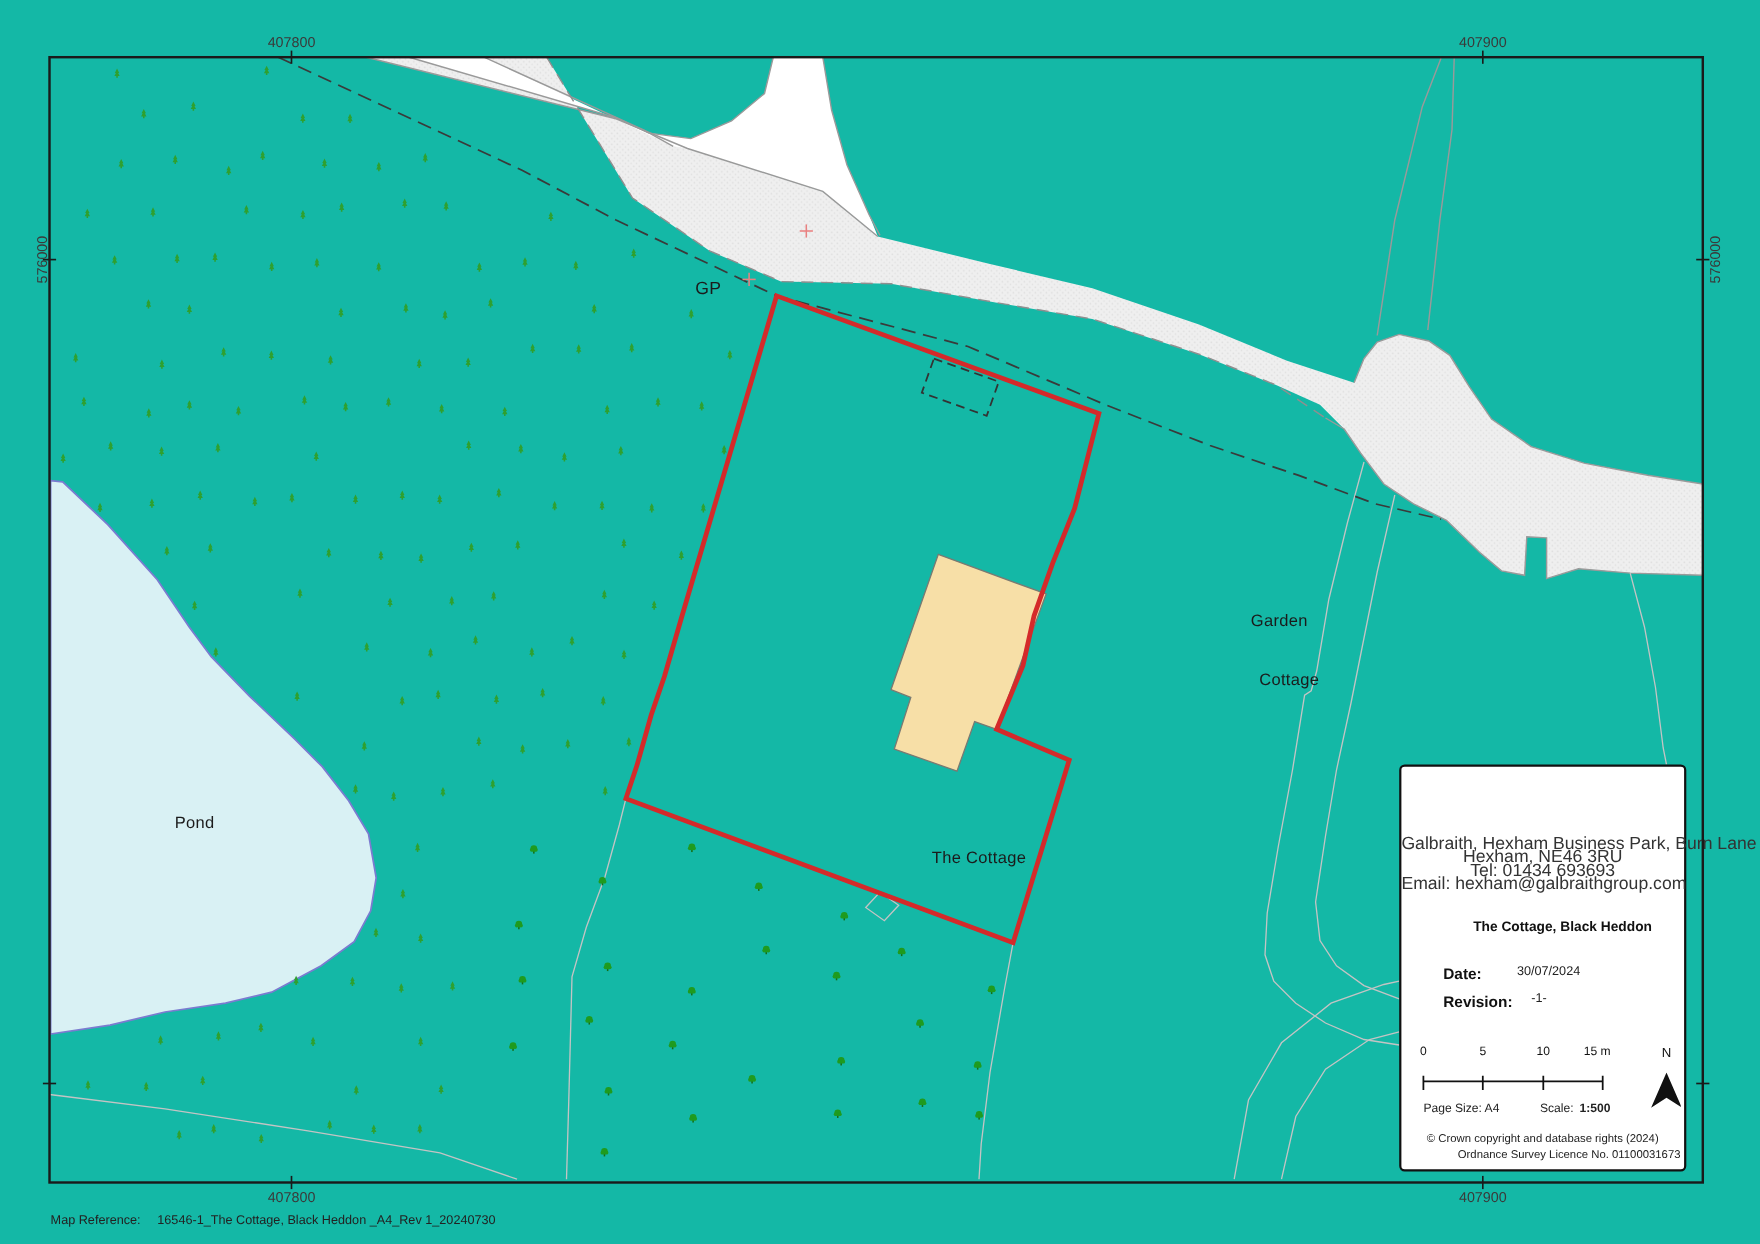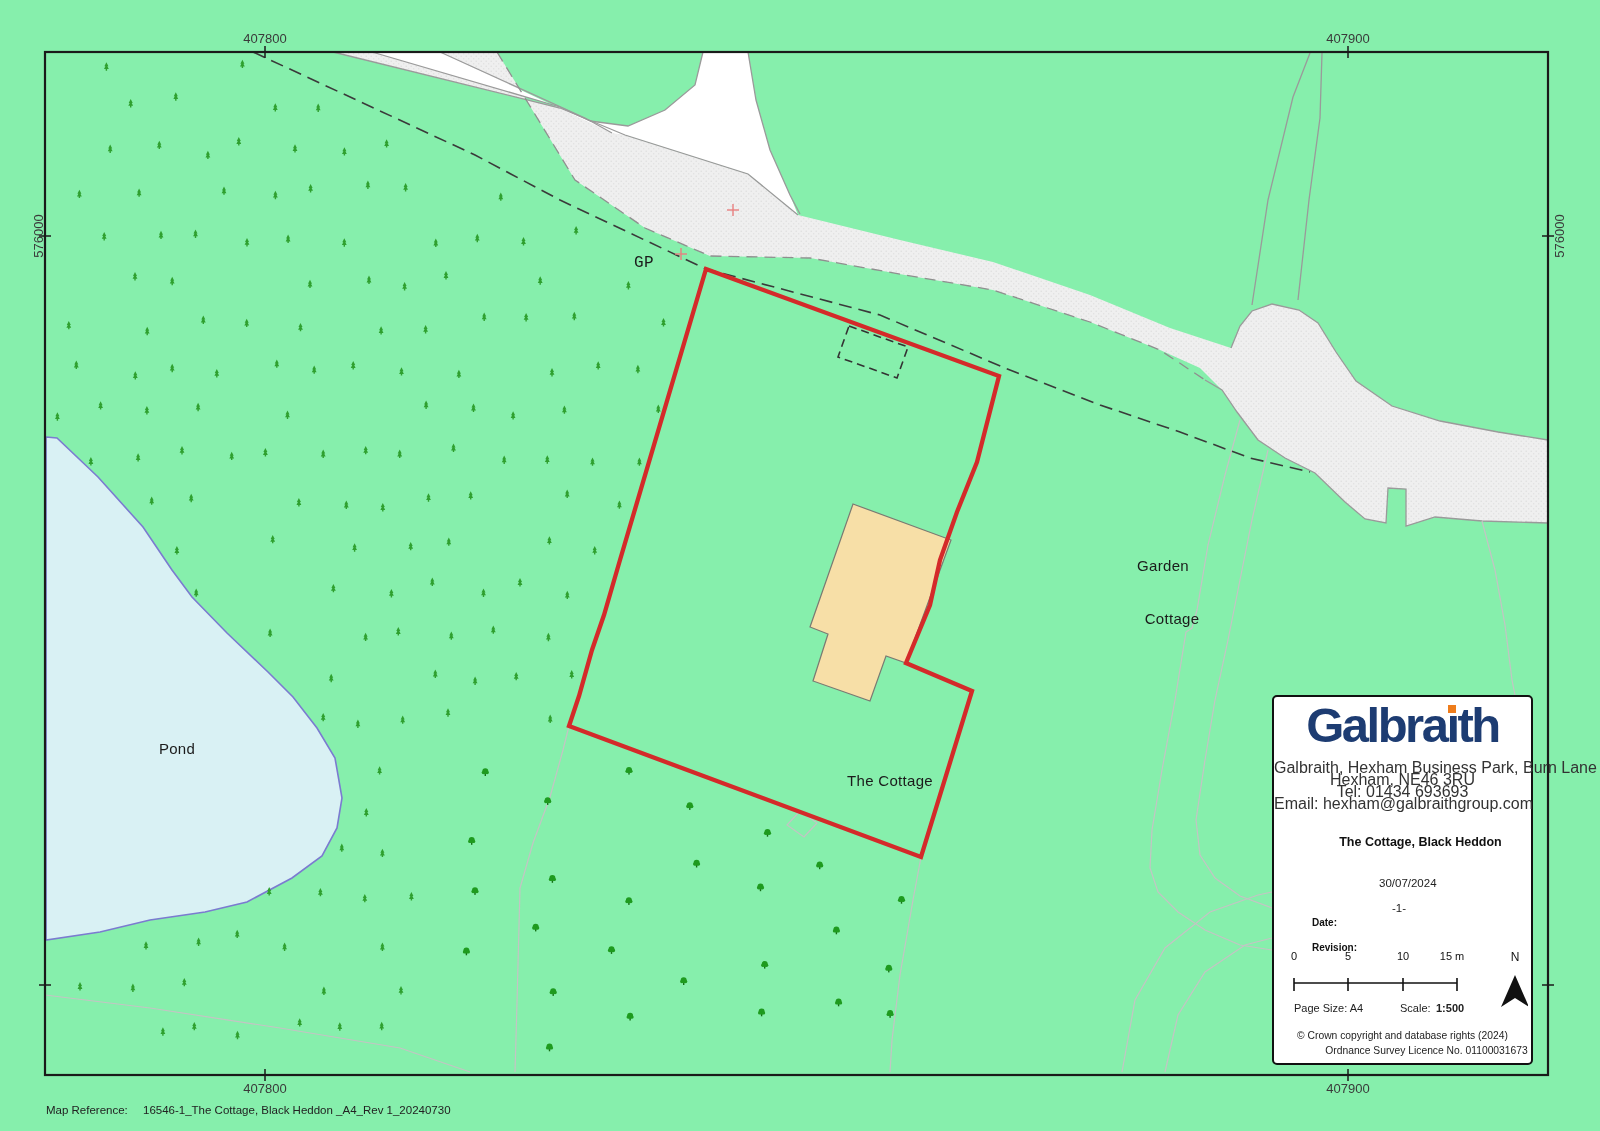--- a/index.html
+++ b/index.html
@@ -1,34 +1,34 @@
 <!DOCTYPE html>
 <html><head>
 <meta charset="utf-8">
 <style>
   html,body{margin:0;padding:0;background:#ffffff;}
-  #canvas{position:relative;width:1600px;height:1131px;background:#86efac;overflow:hidden;
+  #canvas{position:relative;width:1600px;height:1131px;background:#14b8a6;overflow:hidden;
           font-family:"Liberation Sans",sans-serif;}
   #plan-svg{position:absolute;left:0;top:0;}
   .maplabel{position:absolute;transform:translate(-50%,-50%);font-size:15px;color:#1b1b1b;
             white-space:nowrap;letter-spacing:.3px;}
   .gridlabel{position:absolute;transform:translate(-50%,-50%);font-size:13px;color:#3a3a3a;white-space:nowrap;}
   .gridlabel.vert{transform:translate(-50%,-50%) rotate(-90deg);}
   .mapref{position:absolute;top:1104px;font-size:11.5px;color:#222;white-space:nowrap;}
   
   #infobox{position:absolute;left:1272px;top:695px;width:261px;height:370px;background:#ffffff;
            border:2.5px solid #111;border-radius:5px;box-sizing:border-box;}
   #infobox .abs{position:absolute;white-space:nowrap;}
   .logo{left:0;right:0;top:2px;text-align:center;font-weight:bold;font-size:49px;line-height:52px;
         color:#1d3c72;letter-spacing:-2.5px;}
   .logo-i{position:relative;}
   .logo-idot{position:absolute;left:2px;top:7px;width:8px;height:8px;background:#ee7c1b;}
   .addr{left:0;right:0;text-align:center;font-size:16px;color:#333;}
   .ib-title{left:0;right:0;top:138px;text-align:center;font-size:12.5px;font-weight:bold;color:#111;padding-left:36px;}
-  .ib-lab{font-size:10px;font-weight:bold;color:#111;margin-top:40px;}
+  .ib-lab{font-size:14px;font-weight:bold;color:#111;}
   .ib-val{font-size:11.5px;color:#222;}
   .sb-num{position:absolute;transform:translateX(-50%);font-size:11px;color:#111;top:253px;}
   .ps{font-size:11px;color:#222;}
   .copy{left:0;right:0;text-align:center;font-size:10.3px;color:#222;}
   .northN{position:absolute;transform:translateX(-50%);font-size:12px;color:#111;top:253px;}
 </style>
 </head>
 <body>
 
 <div id="canvas">
@@ -299,33 +299,30 @@
     </g>
   </svg>
 
   <div class="gridlabel" style="left:265px;top:38px;">407800</div>
   <div class="gridlabel" style="left:1348px;top:38px;">407900</div>
   <div class="gridlabel" style="left:265px;top:1088px;">407800</div>
   <div class="gridlabel" style="left:1348px;top:1088px;">407900</div>
   <div class="gridlabel vert" style="left:38px;top:236px;">576000</div>
   <div class="gridlabel vert" style="left:1559px;top:236px;">576000</div>
 
-  <div class="maplabel" style="left:644px;top:263px;font-size:16px;font-family:Liberation Mono, monospace;">GP</div>
+  <div class="maplabel" style="left:644px;top:263px;font-size:16px;">GP</div>
   <div class="maplabel" style="left:177px;top:748px;">Pond</div>
   <div class="maplabel" style="left:890px;top:780px;">The Cottage</div>
   <div class="maplabel" style="left:1163px;top:565px;">Garden</div>
   <div class="maplabel" style="left:1172px;top:618px;">Cottage</div>
 
   <span class="mapref" style="left:46px;">Map Reference:</span>
   <span class="mapref" style="left:143px;">16546-1_The Cottage, Black Heddon _A4_Rev 1_20240730</span>
 
   <div id="infobox">
-    <div class="abs logo">
-      <span>Galbra</span><span class="logo-i"><span>ı</span><span class="logo-idot"></span></span><span>th</span>
-    </div>
     <div class="abs addr" style="top:62px;">Galbraith, Hexham Business Park, Burn Lane</div>
     <div class="abs addr" style="top:74px;">Hexham, NE46 3RU</div>
     <div class="abs addr" style="top:86px;">Tel: 01434 693693</div>
     <div class="abs addr" style="top:98px;">Email: hexham@galbraithgroup.com</div>
     <div class="abs ib-title">The Cottage, Black Heddon</div>
 
     <div class="abs ib-lab" style="left:38px;top:180px;">Date:</div>
     <div class="abs ib-val" style="left:105px;top:180px;">30/07/2024</div>
     <div class="abs ib-lab" style="left:38px;top:205px;">Revision:</div>
     <div class="abs ib-val" style="left:118px;top:205px;">-1-</div>

